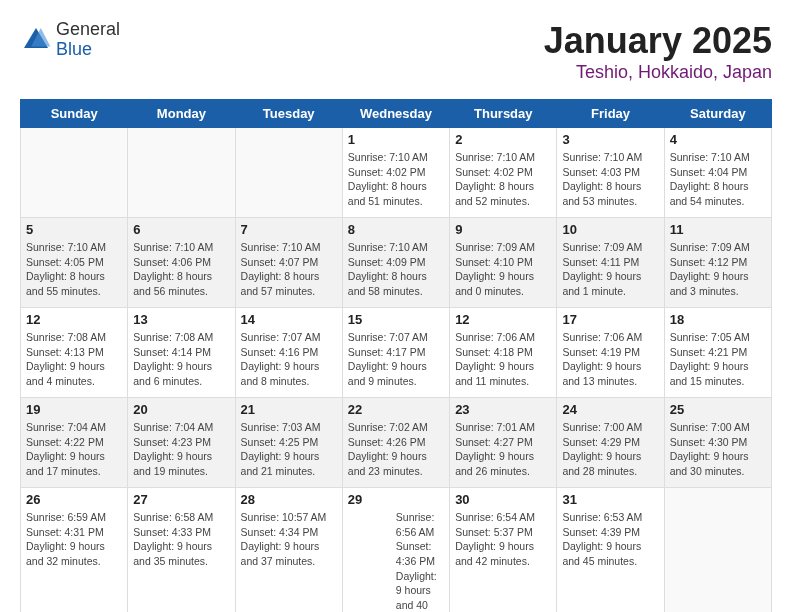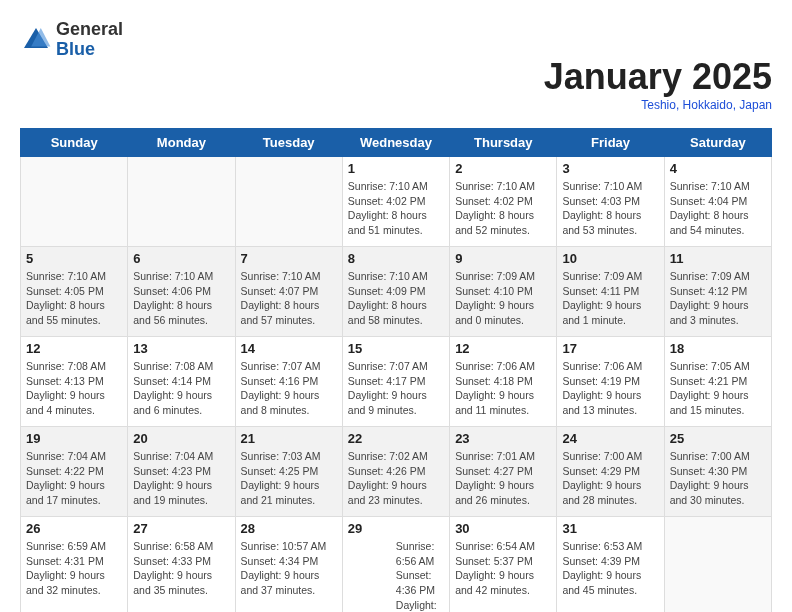--- a/index.html
+++ b/index.html
@@ -16,41 +16,40 @@
       align-items: flex-start;
       margin-bottom: 16px;
     }
     .logo {
       display: flex;
       align-items: center;
       gap: 4px;
     }
     .logo-text {
       font-size: 18px;
-      font-weight: bold;
+      font-weight: normal;
       line-height: 1.1;
     }
     .logo-general { color: #333; }
     .logo-blue { color: #1a5fa8; }
     .logo-icon {
       width: 32px;
       height: 32px;
     }
     .title-block {
       text-align: right;
     }
     .month-title {
       font-size: 36px;
       font-weight: bold;
       color: #222;
-      margin-top: 36px;
     }
     .subtitle {
-      font-size: 12px;
-      color: #1d4ed8;
+      font-size: 18px;
+      color: #701a75;
     }
     table {
       width: 100%;
       border-collapse: collapse;
       font-size: 11px;
     }
     thead tr {
       background-color: #1a5fa8;
       color: white;
       padding-left: 40px;

